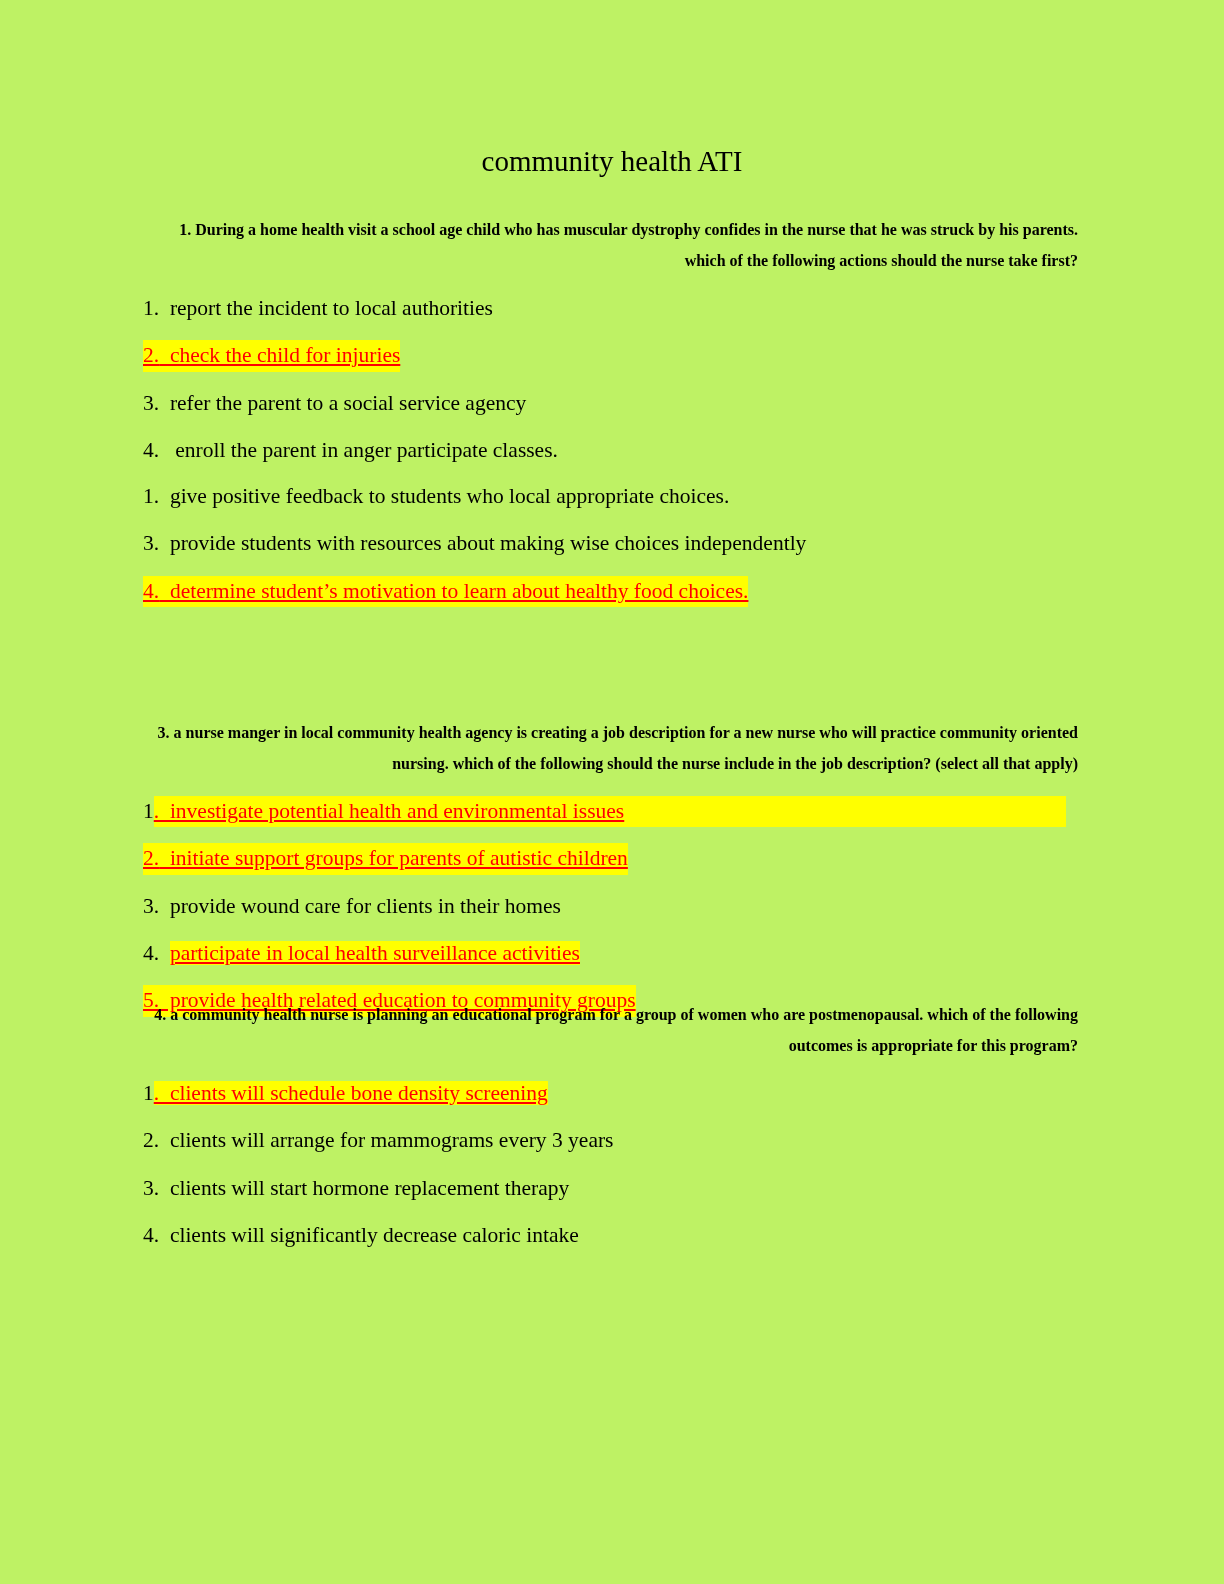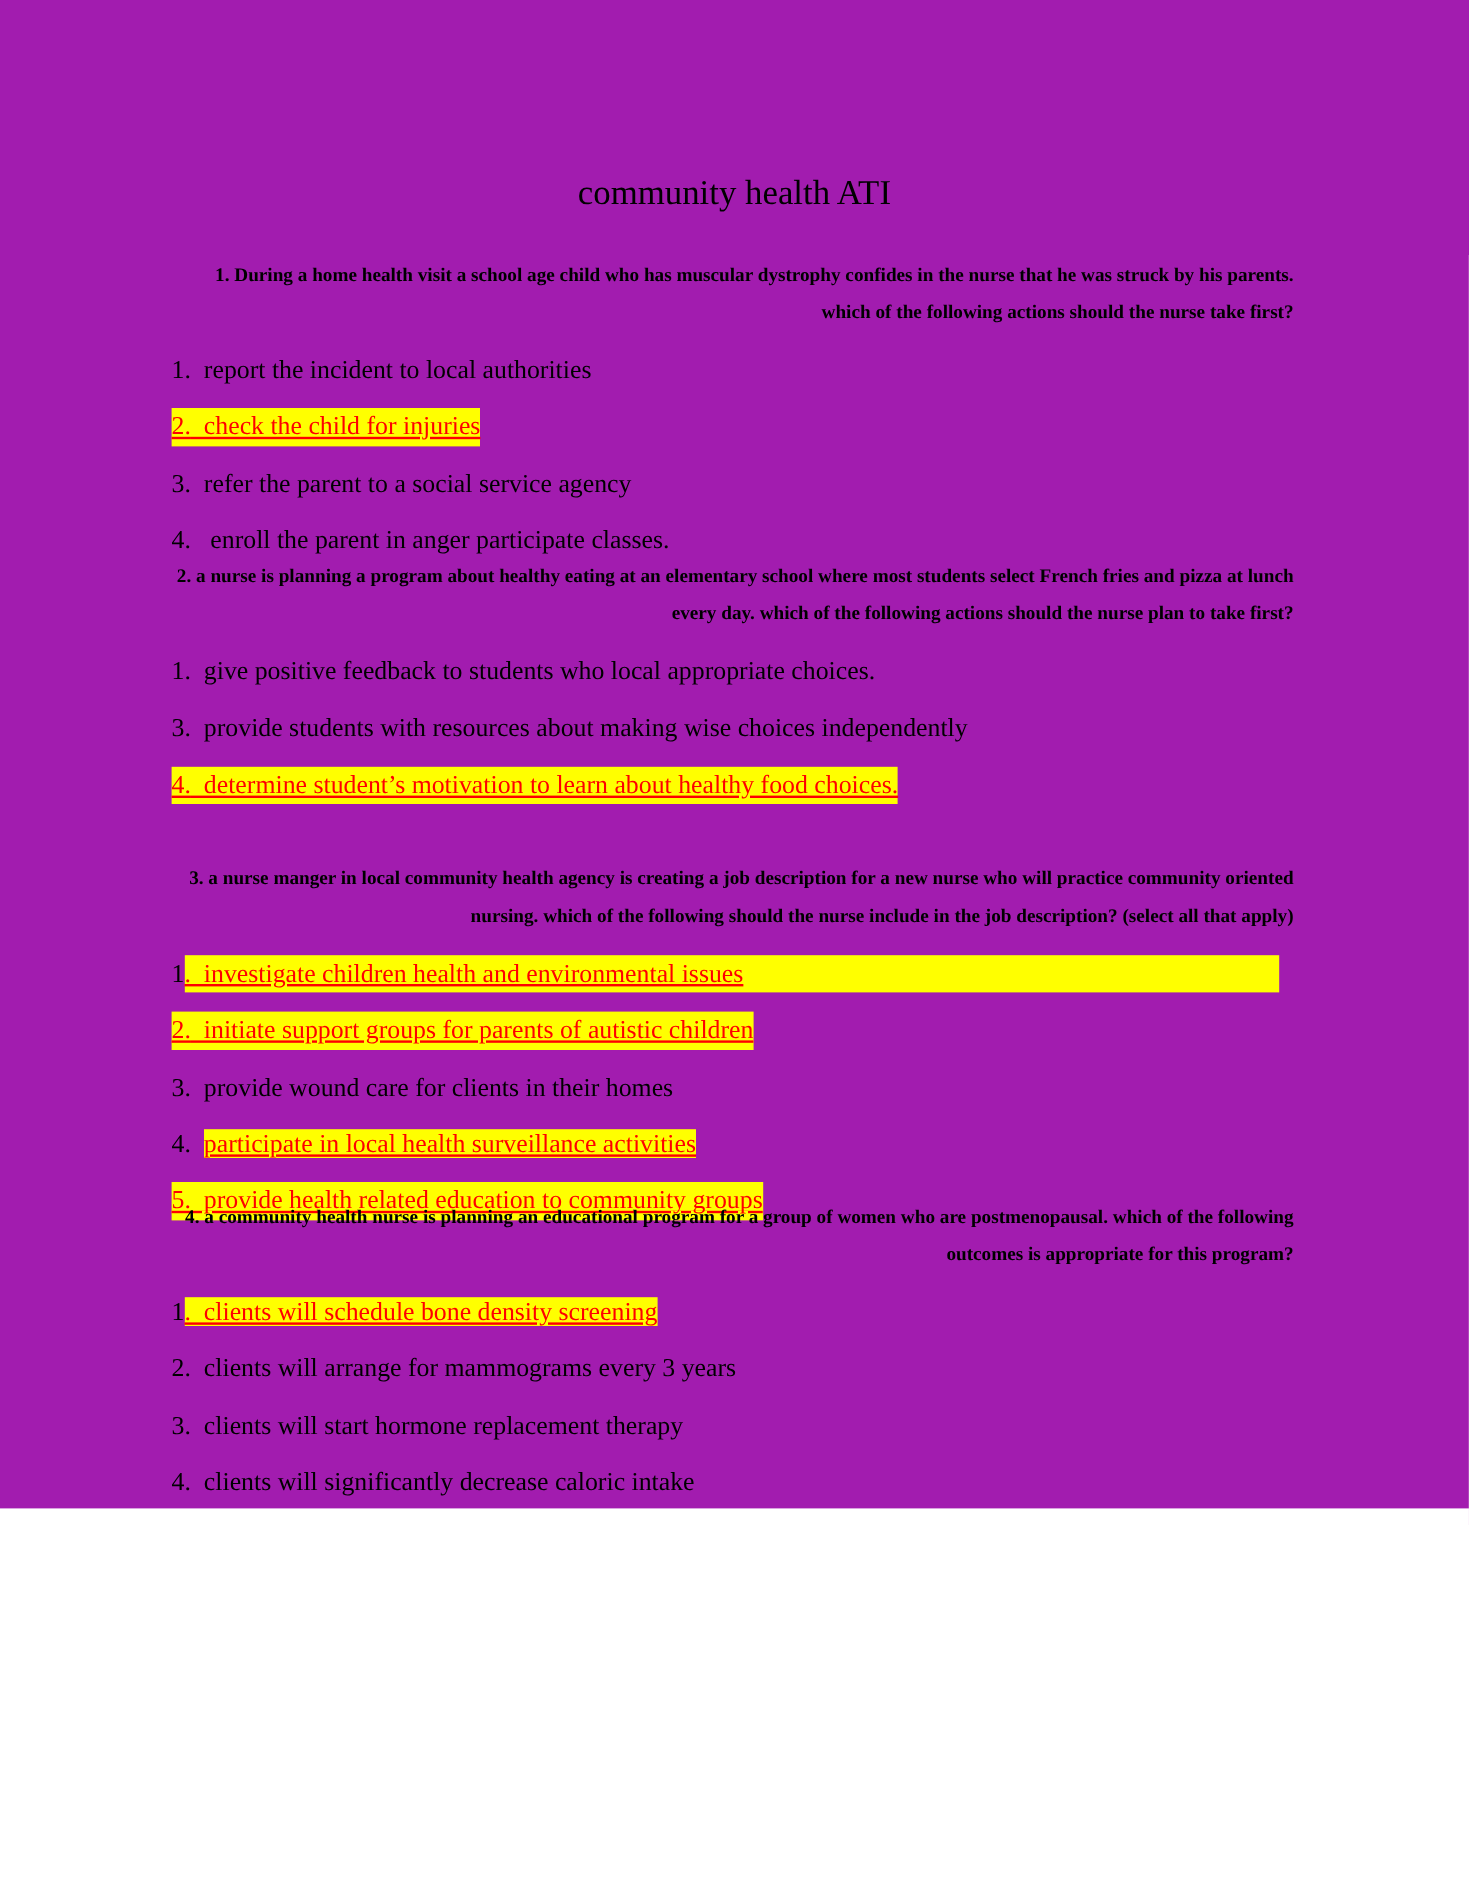--- a/index.html
+++ b/index.html
@@ -1,17 +1,17 @@
 <!DOCTYPE html>
 <html><head>
 <meta charset="utf-8">
 <style>
   html, body { margin: 0; padding: 0; background: #ffffff; }
   body { width: 1224px; height: 1584px; position: relative; overflow: hidden; }
-  .page { position: absolute; left: 0; top: 0; width: 1224px; height: 1257px; background: #a21caf; }
+  .page { position: absolute; left: 0; top: 0; width: 1224px; height: 1584px; background: #bef264; }
   .title {
     position: absolute; left: 0; width: 1224px; top: 143px;
     text-align: center; font-family: "Liberation Serif", serif;
     font-size: 29px; color: #000; line-height: 36px;
   }
   .block { position: absolute; left: 143px; width: 935px; font-family: "Liberation Serif", serif; color: #000; }
   .q { font-weight: bold; font-size: 16px; line-height: 31.4px; text-align: right; }
   .opt { font-size: 21.5px; line-height: 31.4px; white-space: nowrap; position: relative; margin-top: 16px; }
   .hl { background: #ffff00; color: #ff0000; text-decoration: underline; }
   .hl-full { display: inline-block; width: 912px; }
@@ -25,29 +25,28 @@
 
   <div class="block" style="top:214px;">
     <div class="q">1. During a home health visit a school age child who has muscular dystrophy confides in the nurse that he was struck by his parents.  which of the following actions should the nurse take first?</div>
     <div class="opt"><span>1.</span><span style="white-space:pre">  report the incident to local authorities</span></div>
     <div class="opt"><span class="hl hl-row"><span>2.</span><span style="white-space:pre">  check the child for injuries</span></span></div>
     <div class="opt"><span>3.</span><span style="white-space:pre">  refer the parent to a social service agency</span></div>
     <div class="opt"><span>4.</span><span style="white-space:pre">   enroll the parent in anger participate classes.</span></div>
   </div>
 
   <div class="block" style="top:465px;">
-    <div class="q">2.  a nurse is planning a program about healthy eating at an elementary school where most students select French fries and pizza at lunch every day. which of the following actions should the nurse plan to take first?</div>
     <div class="opt"><span>1.</span><span style="white-space:pre">  give positive feedback to students who local appropriate choices.</span></div>
     <div class="opt"><span>3.</span><span style="white-space:pre">  provide students with resources about making wise choices independently</span></div>
     <div class="opt"><span class="hl hl-row"><span>4.</span><span style="white-space:pre">  determine student’s motivation to learn about healthy food choices.</span></span></div>
   </div>
 
   <div class="block" style="top:717px;">
     <div class="q">3. a nurse manger in local community health agency is creating a job description for a new nurse who will practice community oriented nursing.  which of the following should the nurse include in the job description?  (select all that apply)</div>
-    <div class="opt"><span>1</span><span class="hl hl-full" style="white-space:pre">.  investigate children health and environmental issues</span></div>
+    <div class="opt"><span>1</span><span class="hl hl-full" style="white-space:pre">.  investigate potential health and environmental issues</span></div>
     <div class="opt"><span class="hl hl-row"><span>2.</span><span style="white-space:pre">  initiate support groups for parents of autistic children</span></span></div>
     <div class="opt"><span>3.</span><span style="white-space:pre">  provide wound care for clients in their homes</span></div>
     <div class="opt"><span>4.</span><span style="white-space:pre">  </span><span class="hl">participate in local health surveillance activities</span></div>
     <div class="opt"><span class="hl hl-row"><span>5.</span><span style="white-space:pre">  provide health related education to community groups</span></span></div>
   </div>
 
   <div class="block" style="top:999px;">
     <div class="q">4. a community health nurse is planning an educational program for a group of women who are postmenopausal.  which of the following outcomes is appropriate for this program?</div>
     <div class="opt"><span>1</span><span class="hl" style="white-space:pre">.  clients will schedule bone density screening</span></div>
     <div class="opt"><span>2.</span><span style="white-space:pre">  clients will arrange for mammograms every 3 years</span></div>

